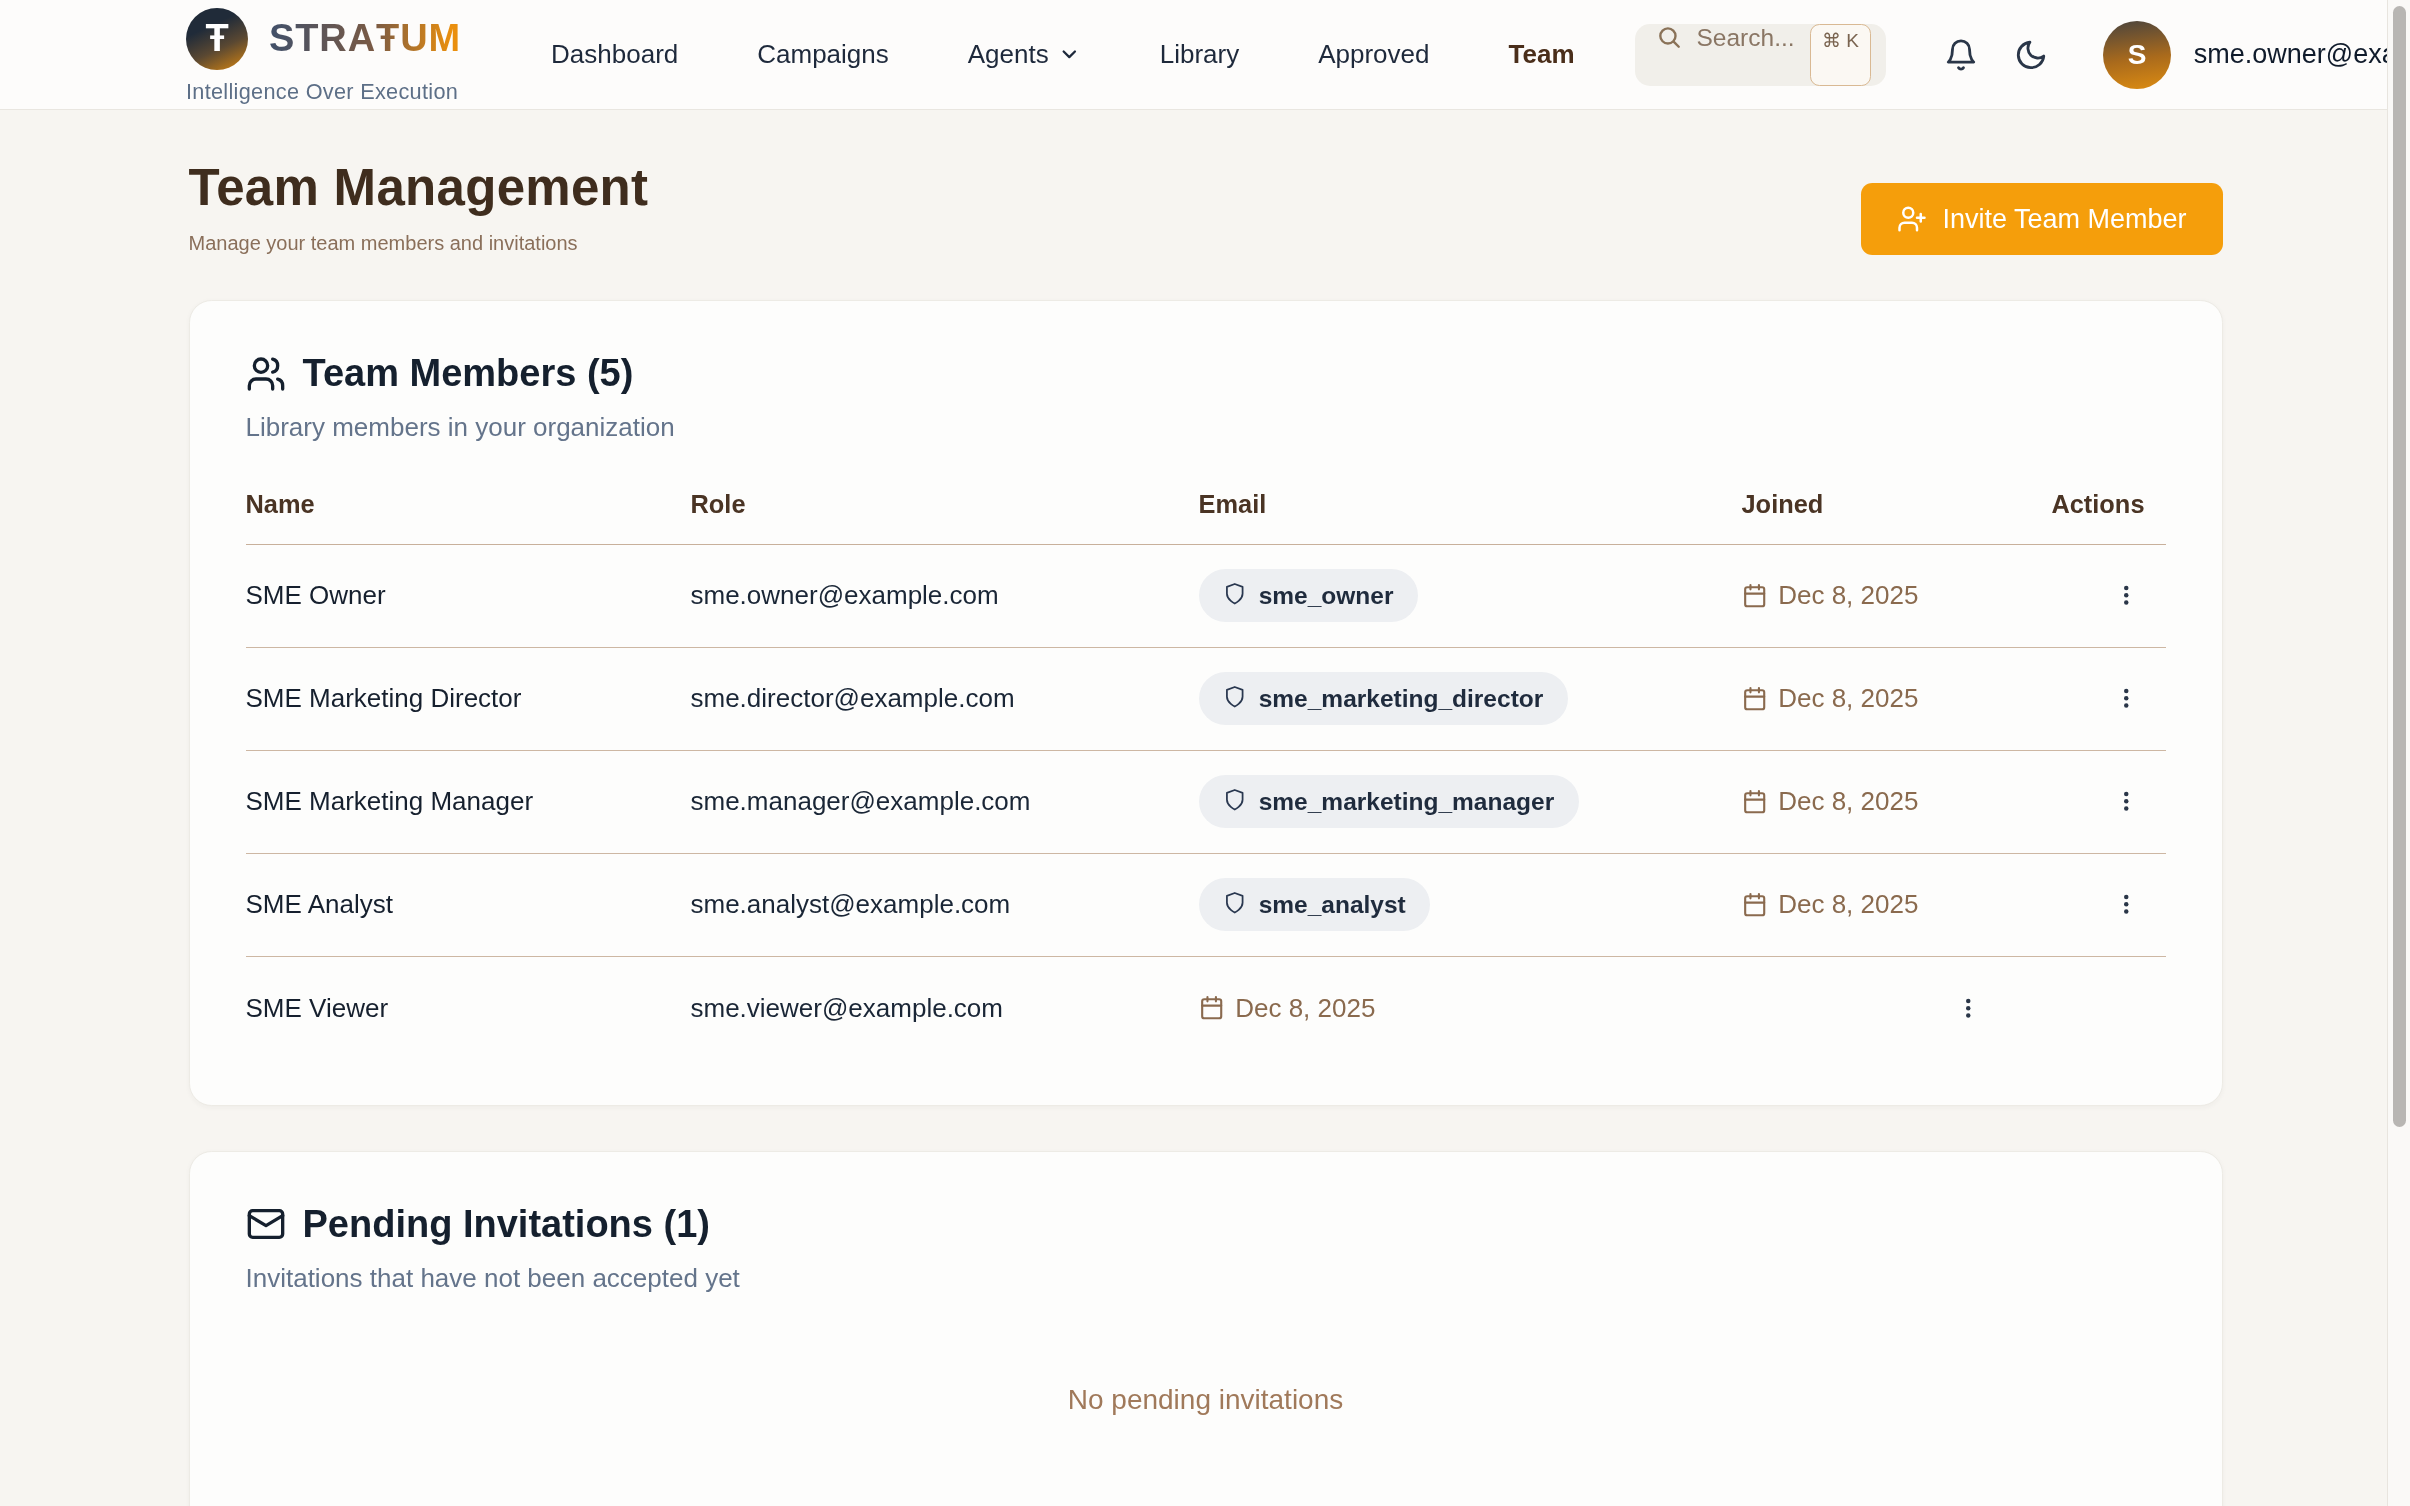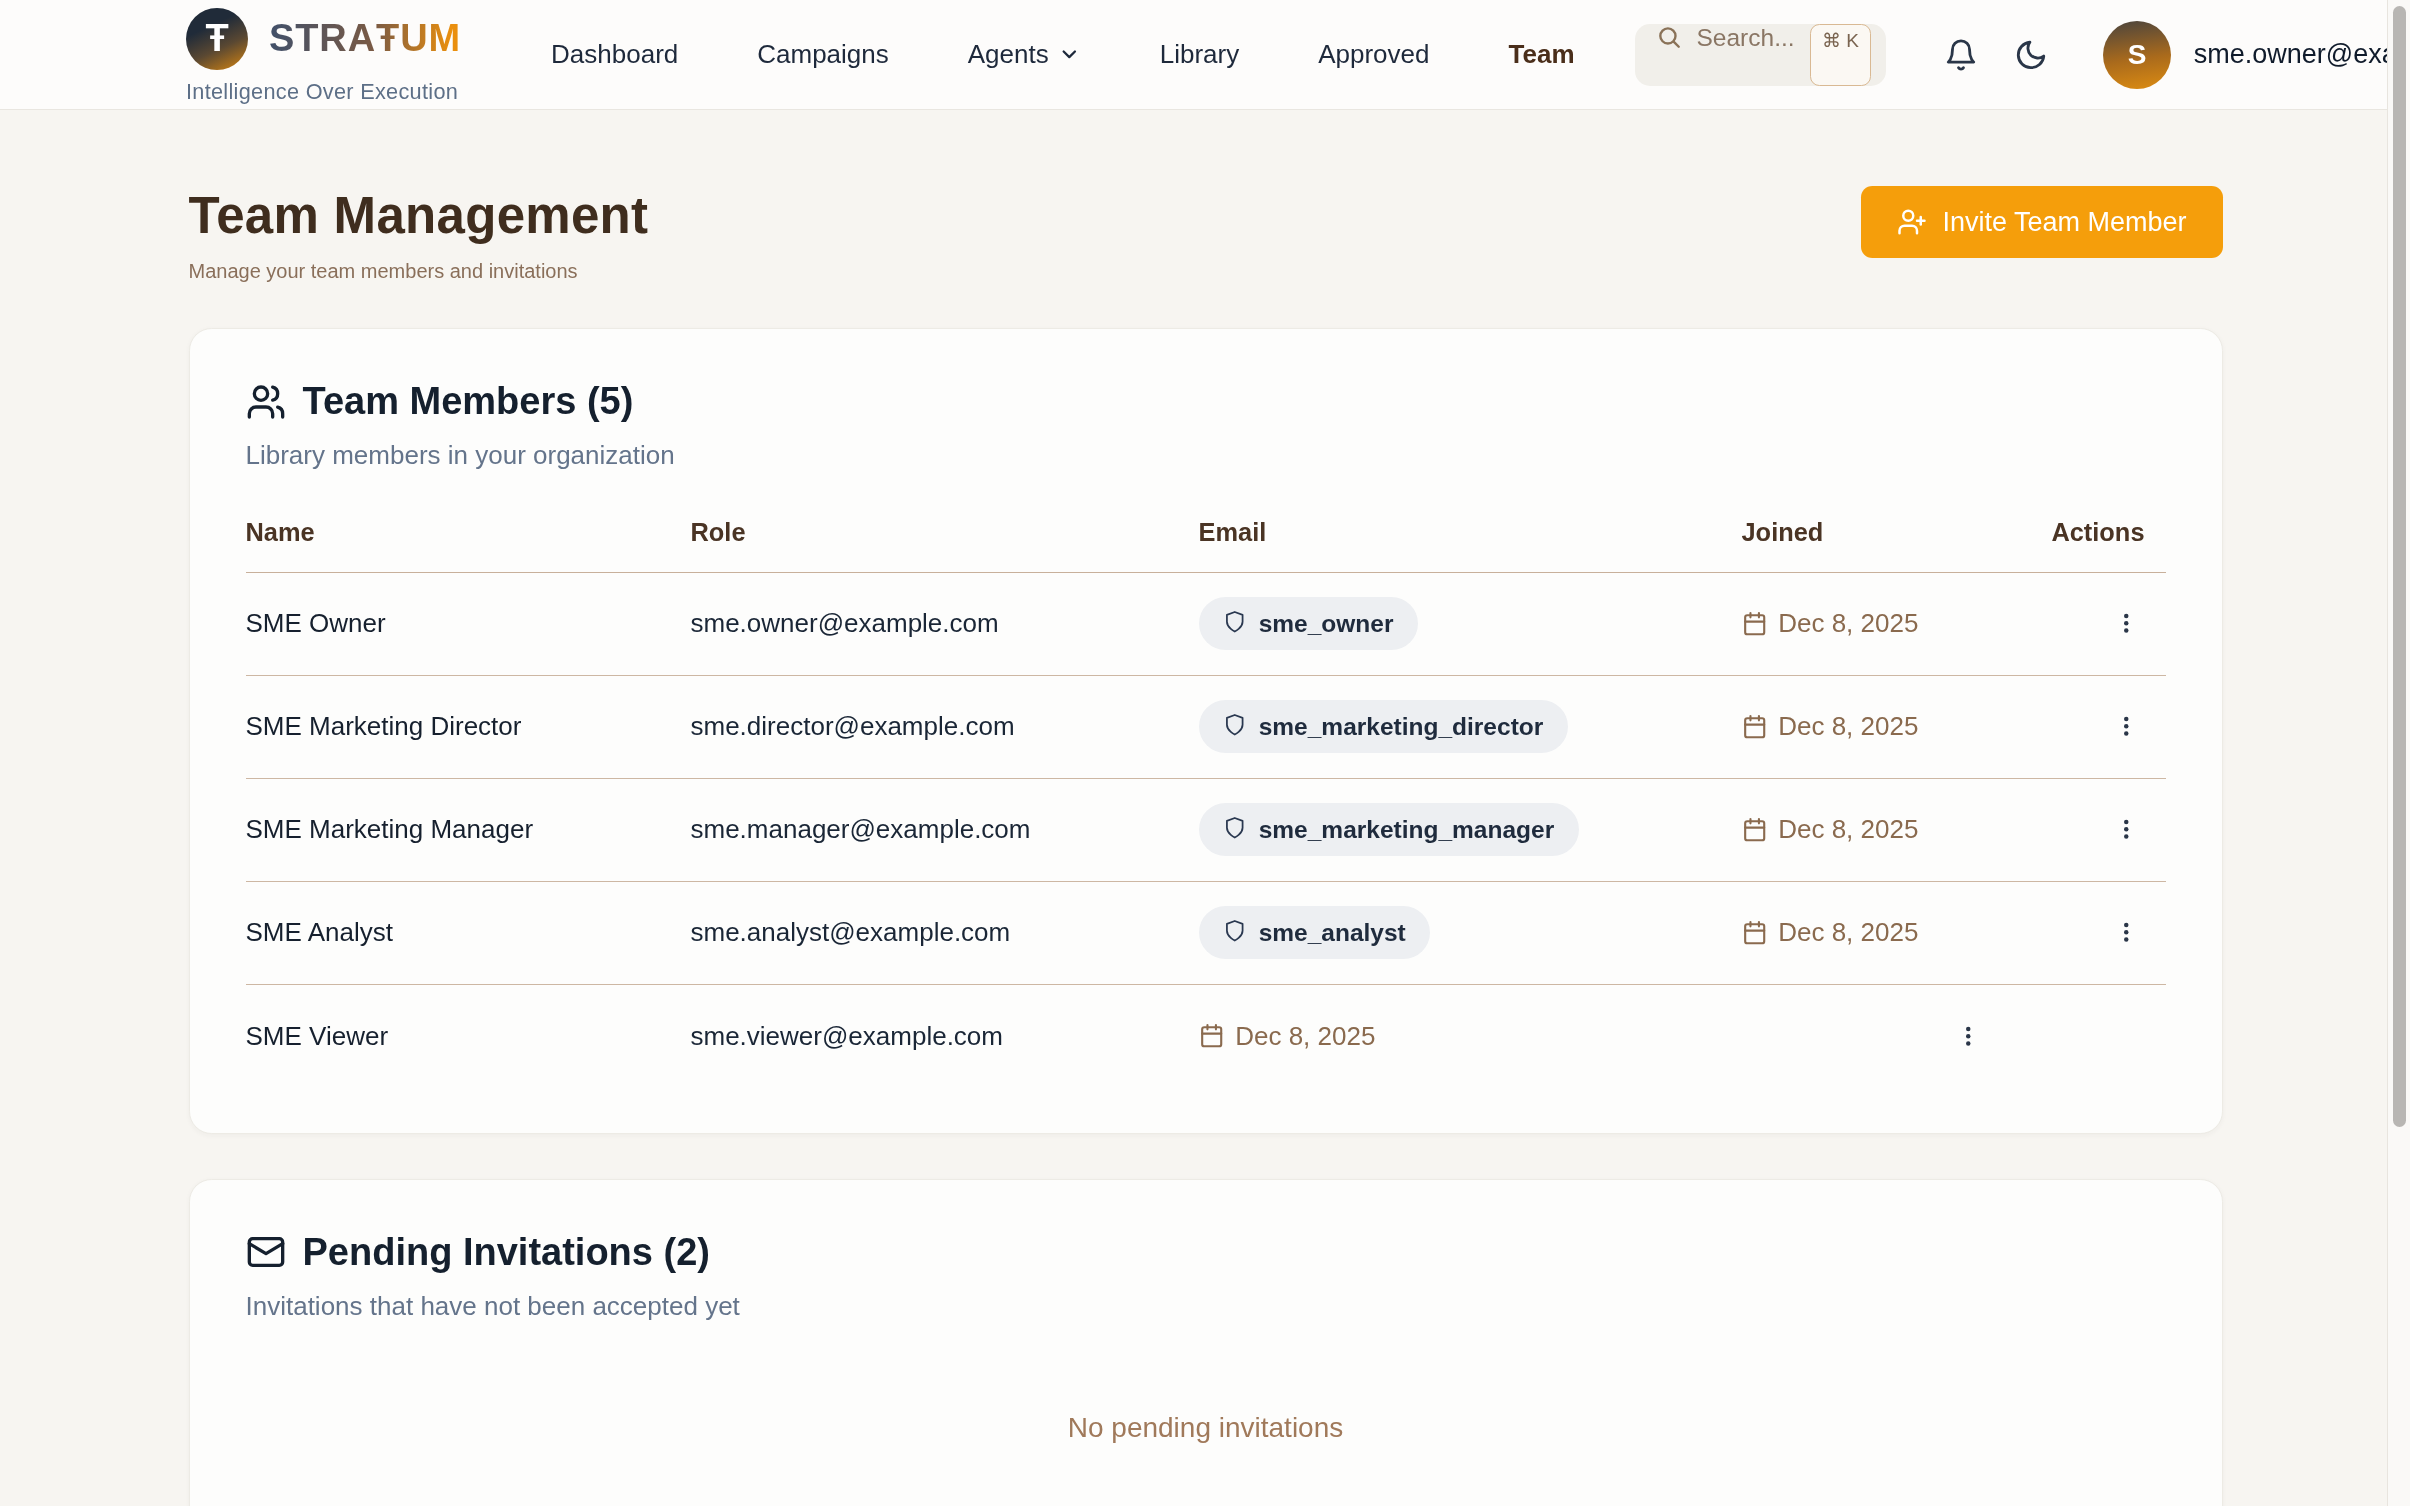--- a/index.html
+++ b/index.html
@@ -71,21 +71,21 @@
     color:#fff; font-size:28px; font-weight:600;
     display:flex; align-items:center; justify-content:center; cursor:pointer;
   }
   .user-email {
     margin-left:22.6px; font-size:27px; font-weight:500; color:#101b2b;
     white-space:nowrap; overflow:hidden; flex:1 1 auto; min-width:0;
   }
 
   
   .container { width:2034px; margin:0 auto; }
-  .title-row { display:flex; justify-content:space-between; align-items:flex-start; margin-top:76px;gap:20px; }
+  .title-row { display:flex; justify-content:space-between; align-items:flex-end; margin-top:48px;gap:20px; }
   .page-title { font-size:51px; font-weight:700; color:#3f2d1e; letter-spacing:0.3px; }
   .page-subtitle { margin-top:15px; font-size:20px; color:#8a6f5a; }
   .invite-btn {
     background:#f59e0b; color:#fff; border:none; border-radius:11.3px;
     height:72px; padding:0 36px; font-size:27px; font-weight:500;
     font-family:"Liberation Sans", sans-serif;
     display:flex; align-items:center; gap:15px; cursor:pointer;
   }
 
   .card {
@@ -403,21 +403,21 @@
   </section>
 
   <section class="card">
     <div class="card-title">
       <span>
         <svg width="40" height="40" viewBox="0 0 24 24" fill="none" stroke="#15202e" stroke-width="2" stroke-linecap="round" stroke-linejoin="round">
             <rect x="2" y="4" width="20" height="16" rx="2"></rect>
             <path d="m22 7-10 6L2 7"></path>
           </svg>
       </span>
-      <span>Pending Invitations (2)</span>
+      <span>Pending Invitations (1)</span>
     </div>
     <div class="card-subtitle">Invitations that have not been accepted yet</div>
     <div class="empty-state">No pending invitations</div>
   </section>
 
 </main>
 
 <div class="scrollbar">
   <div class="scroll-thumb"></div>
 </div>

